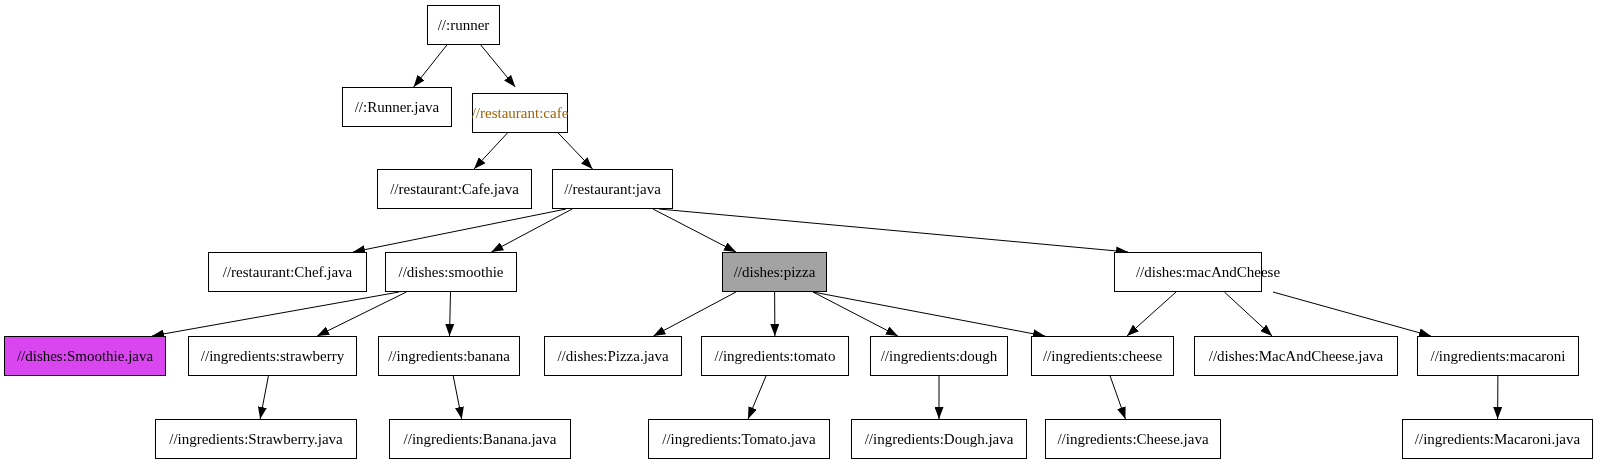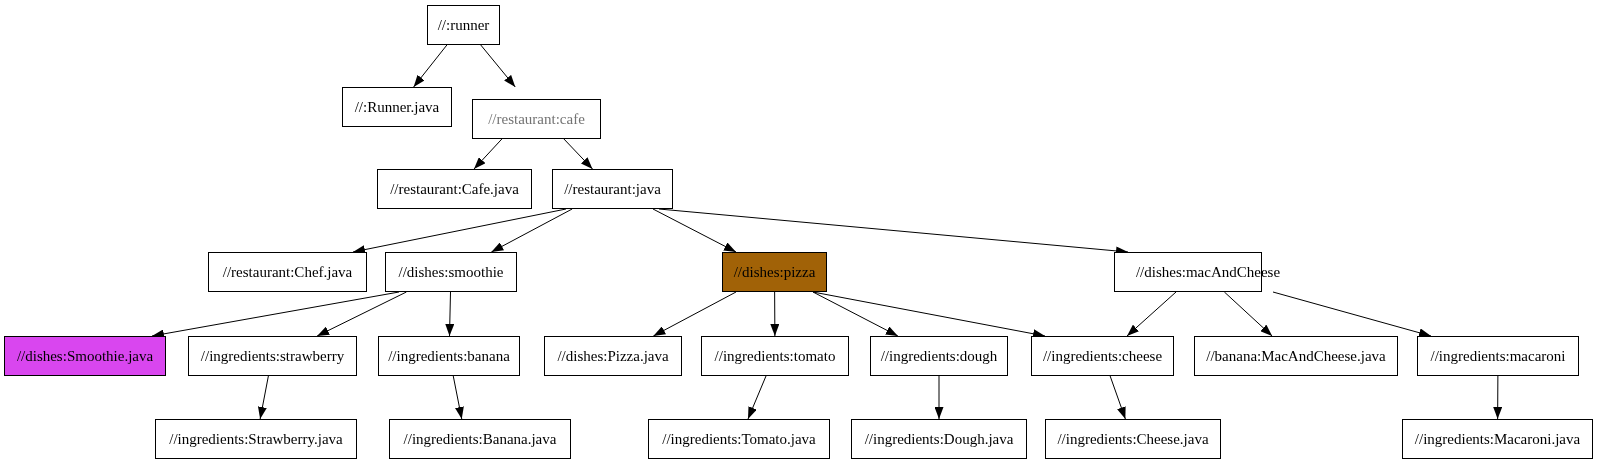--- a/index.html
+++ b/index.html
@@ -56,35 +56,35 @@
       <line x1="1273" y1="292" x2="1431" y2="336" stroke="#000000" stroke-width="1" marker-end="url(#arrowhead)"></line>
       <line x1="268.375" y1="376" x2="260.125" y2="419" stroke="#000000" stroke-width="1" marker-end="url(#arrowhead)"></line>
       <line x1="453.25" y1="376" x2="461.75" y2="419" stroke="#000000" stroke-width="1" marker-end="url(#arrowhead)"></line>
       <line x1="766" y1="376" x2="748" y2="419" stroke="#000000" stroke-width="1" marker-end="url(#arrowhead)"></line>
       <line x1="939" y1="376" x2="939" y2="419" stroke="#000000" stroke-width="1" marker-end="url(#arrowhead)"></line>
       <line x1="1110.125" y1="376" x2="1125.375" y2="419" stroke="#000000" stroke-width="1" marker-end="url(#arrowhead)"></line>
       <line x1="1497.875" y1="376" x2="1497.625" y2="419" stroke="#000000" stroke-width="1" marker-end="url(#arrowhead)"></line>
     </svg>
 <div class="node" style="left: 427px; top: 5px; width: 73px; height: 40px; border-color: rgb(0, 0, 0); background: rgb(255, 255, 255); color: rgb(0, 0, 0);">//:runner</div>
     <div class="node" style="left: 342px; top: 87px; width: 110px; height: 40px; border-color: rgb(0, 0, 0); background: rgb(255, 255, 255); color: rgb(0, 0, 0);">//:Runner.java</div>
-    <div class="node" style="left: 472px; top: 99px; width: 129px; height: 40px; border-color: rgb(0, 0, 0); background: rgb(255, 255, 255); color: #737373;">//restaurant:cafe</div>
+    <div class="node" style="left: 472px; top: 93px; width: 96px; height: 40px; border-color: rgb(0, 0, 0); background: rgb(255, 255, 255); color: #a16207;">//restaurant:cafe</div>
     <div class="node" style="left: 377px; top: 169px; width: 155px; height: 40px; border-color: rgb(0, 0, 0); background: rgb(255, 255, 255); color: rgb(0, 0, 0);">//restaurant:Cafe.java</div>
     <div class="node" style="left: 552px; top: 169px; width: 121px; height: 40px; border-color: rgb(0, 0, 0); background: rgb(255, 255, 255); color: rgb(0, 0, 0);">//restaurant:java</div>
     <div class="node" style="left: 208px; top: 252px; width: 159px; height: 40px; border-color: rgb(0, 0, 0); background: rgb(255, 255, 255); color: rgb(0, 0, 0);">//restaurant:Chef.java</div>
     <div class="node" style="left: 385px; top: 252px; width: 132px; height: 40px; border-color: rgb(0, 0, 0); background: rgb(255, 255, 255); color: rgb(0, 0, 0);">//dishes:smoothie</div>
-    <div class="node" style="left: 722px; top: 252px; width: 105px; height: 40px; border-color: rgb(0, 0, 0); background: #a16207; color: rgb(0, 0, 0);">//dishes:pizza</div>
+    <div class="node" style="left: 722px; top: 252px; width: 105px; height: 40px; border-color: rgb(0, 0, 0); background: #a3a3a3; color: rgb(0, 0, 0);">//dishes:pizza</div>
     <div class="node" style="left: 1114px; top: 252px; width: 148px; height: 40px; border-color: rgb(0, 0, 0); background: rgb(255, 255, 255); color: rgb(0, 0, 0); padding-left: 40px;">//dishes:macAndCheese</div>
     <div class="node" style="left: 4px; top: 336px; width: 162px; height: 40px; border-color: rgb(0, 0, 0); background: #d946ef; color: rgb(0, 0, 0);">//dishes:Smoothie.java</div>
     <div class="node" style="left: 188px; top: 336px; width: 169px; height: 40px; border-color: rgb(0, 0, 0); background: rgb(255, 255, 255); color: rgb(0, 0, 0);">//ingredients:strawberry</div>
     <div class="node" style="left: 378px; top: 336px; width: 142px; height: 40px; border-color: rgb(0, 0, 0); background: rgb(255, 255, 255); color: rgb(0, 0, 0); text-align: center;">//ingredients:banana</div>
     <div class="node" style="left: 544px; top: 336px; width: 138px; height: 40px; border-color: rgb(0, 0, 0); background: rgb(255, 255, 255); color: rgb(0, 0, 0);">//dishes:Pizza.java</div>
     <div class="node" style="left: 701px; top: 336px; width: 148px; height: 40px; border-color: rgb(0, 0, 0); background: rgb(255, 255, 255); color: rgb(0, 0, 0);">//ingredients:tomato</div>
     <div class="node" style="left: 870px; top: 336px; width: 138px; height: 40px; border-color: rgb(0, 0, 0); background: rgb(255, 255, 255); color: rgb(0, 0, 0);">//ingredients:dough</div>
     <div class="node" style="left: 1031px; top: 336px; width: 143px; height: 40px; border-color: rgb(0, 0, 0); background: rgb(255, 255, 255); color: rgb(0, 0, 0);">//ingredients:cheese</div>
-    <div class="node" style="left: 1194px; top: 336px; width: 204px; height: 40px; border-color: rgb(0, 0, 0); background: rgb(255, 255, 255); color: rgb(0, 0, 0);">//banana:MacAndCheese.java</div>
+    <div class="node" style="left: 1194px; top: 336px; width: 204px; height: 40px; border-color: rgb(0, 0, 0); background: rgb(255, 255, 255); color: rgb(0, 0, 0);">//dishes:MacAndCheese.java</div>
     <div class="node" style="left: 1417px; top: 336px; width: 162px; height: 40px; border-color: rgb(0, 0, 0); background: rgb(255, 255, 255); color: rgb(0, 0, 0);">//ingredients:macaroni</div>
     <div class="node" style="left: 155px; top: 419px; width: 202px; height: 40px; border-color: rgb(0, 0, 0); background: rgb(255, 255, 255); color: rgb(0, 0, 0);">//ingredients:Strawberry.java</div>
     <div class="node" style="left: 389px; top: 419px; width: 182px; height: 40px; border-color: rgb(0, 0, 0); background: rgb(255, 255, 255); color: rgb(0, 0, 0);">//ingredients:Banana.java</div>
     <div class="node" style="left: 648px; top: 419px; width: 182px; height: 40px; border-color: rgb(0, 0, 0); background: rgb(255, 255, 255); color: rgb(0, 0, 0);">//ingredients:Tomato.java</div>
     <div class="node" style="left: 851px; top: 419px; width: 176px; height: 40px; border-color: rgb(0, 0, 0); background: rgb(255, 255, 255); color: rgb(0, 0, 0);">//ingredients:Dough.java</div>
     <div class="node" style="left: 1045px; top: 419px; width: 176px; height: 40px; border-color: rgb(0, 0, 0); background: rgb(255, 255, 255); color: rgb(0, 0, 0);">//ingredients:Cheese.java</div>
     <div class="node" style="left: 1402px; top: 419px; width: 191px; height: 40px; border-color: rgb(0, 0, 0); background: rgb(255, 255, 255); color: rgb(0, 0, 0);">//ingredients:Macaroni.java</div>
   </div>
 
 </body></html>

